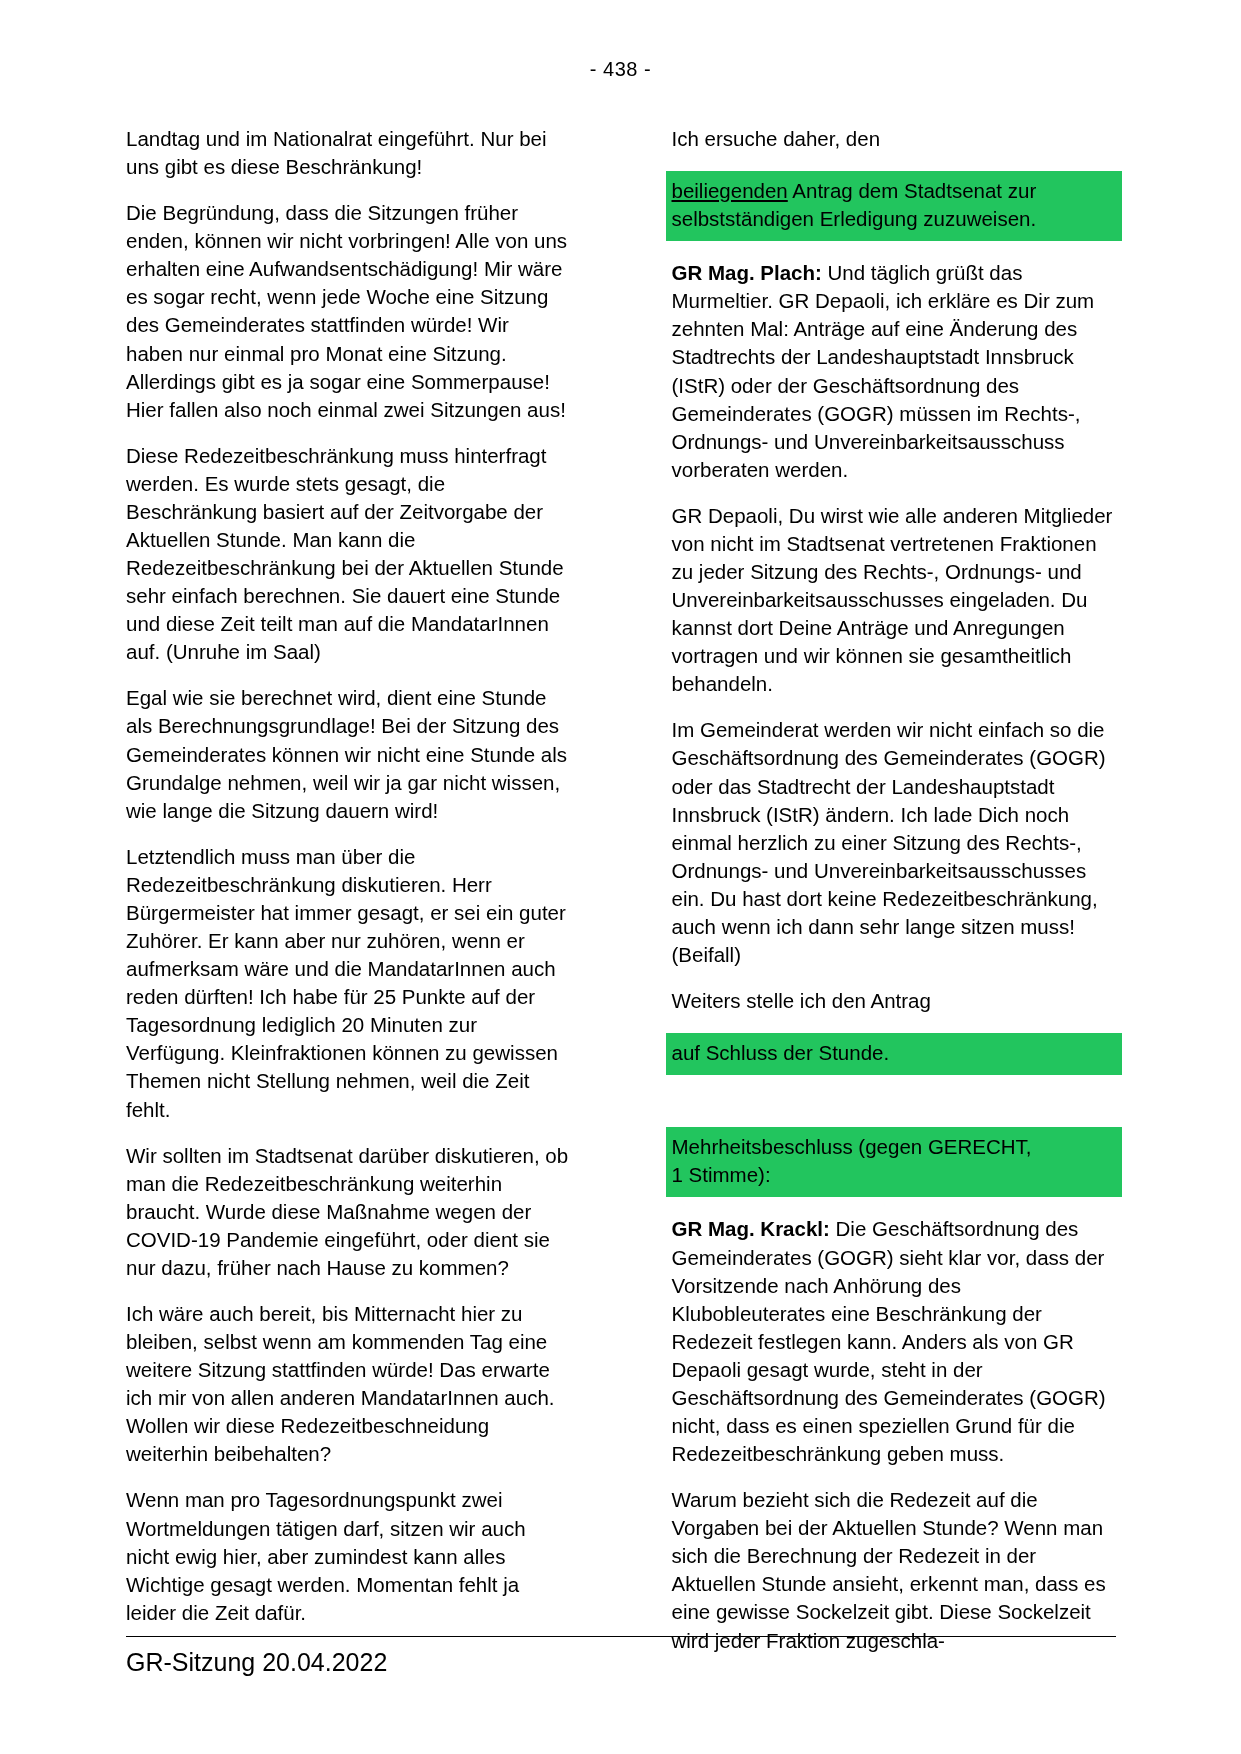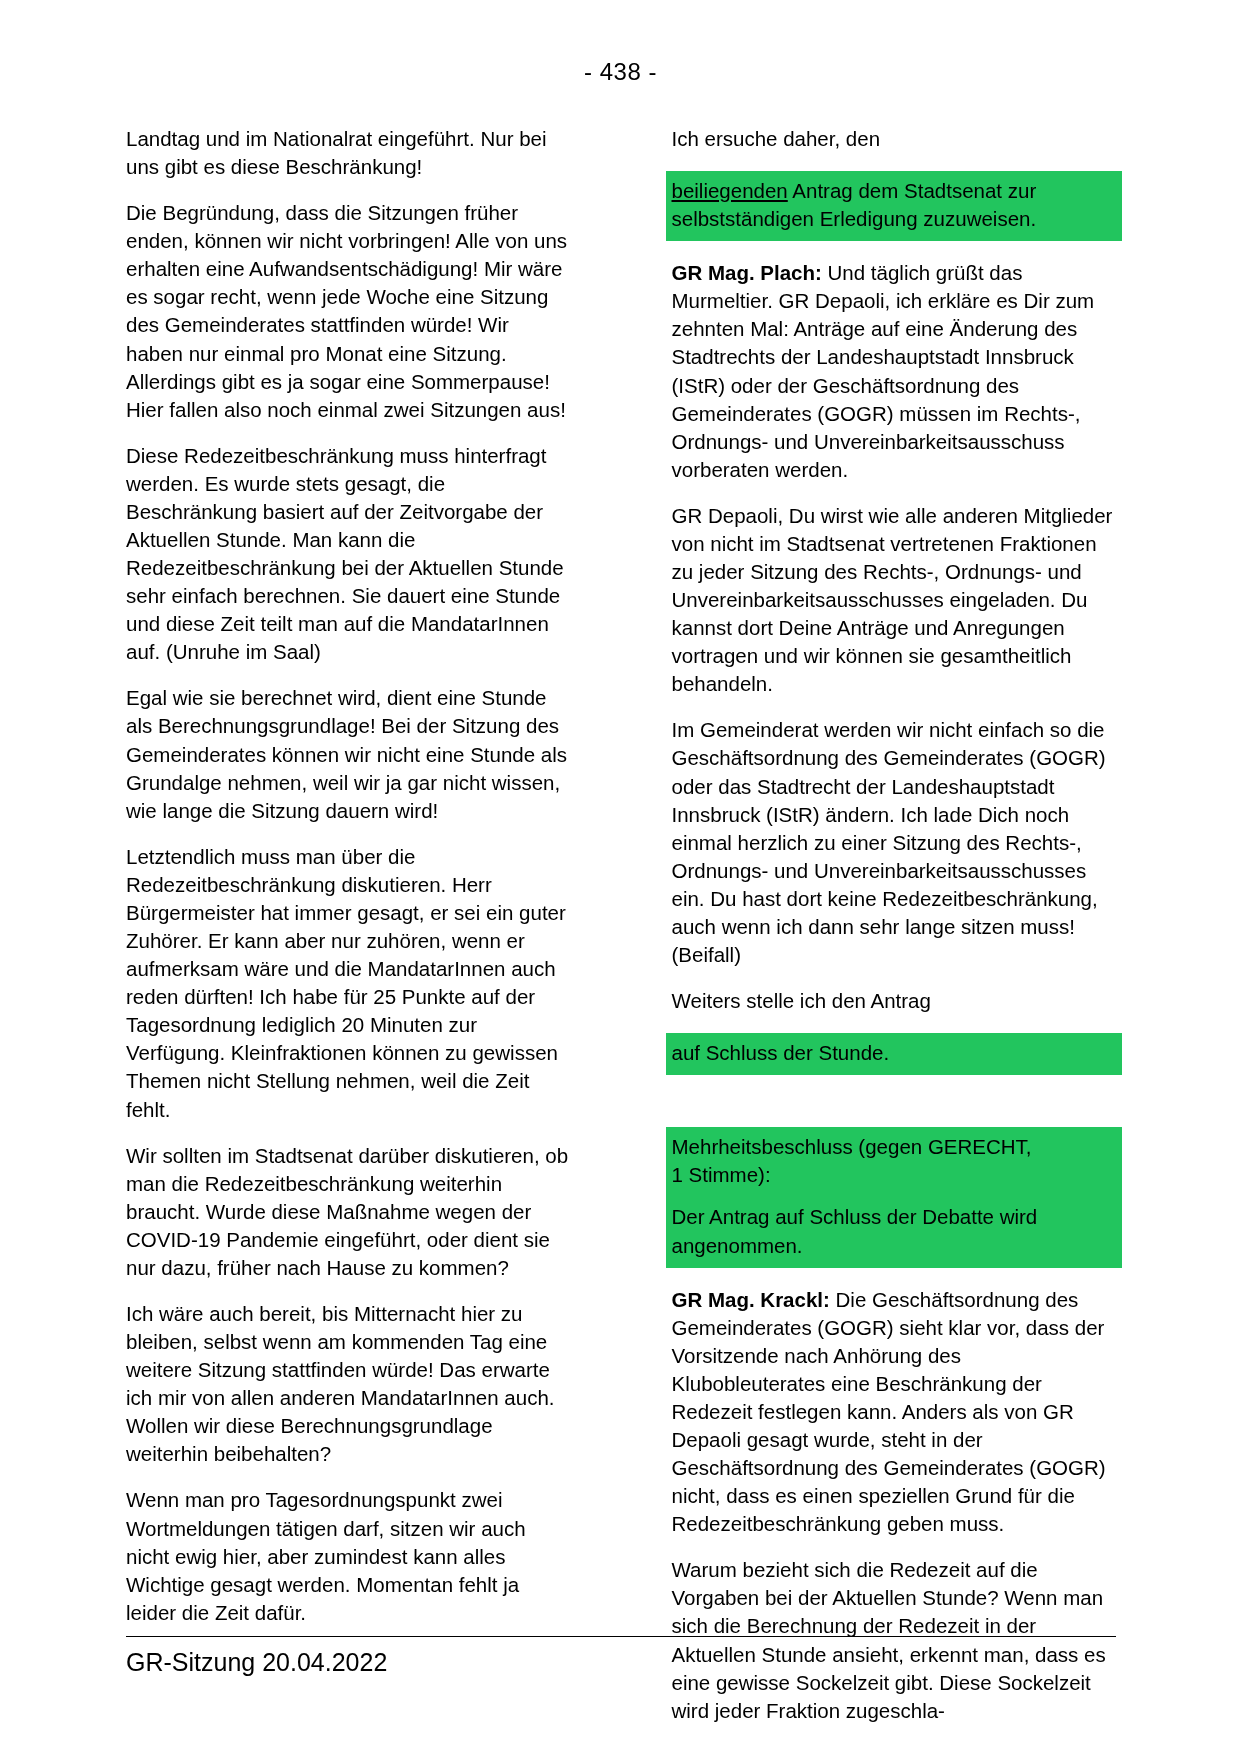--- a/index.html
+++ b/index.html
@@ -19,21 +19,21 @@
     width: 1241px;
     height: 1754px;
     box-sizing: border-box;
   }
   .page-number {
     position: absolute;
     top: 58px;
     left: 0;
     width: 1241px;
     text-align: center;
-    font-size: 24px;
+    font-size: 20px;
     letter-spacing: 0.5px;
   }
   .columns {
     position: absolute;
     top: 125px;
     left: 126px;
     width: 990px;
     display: flex;
     gap: 101px;
   }
@@ -96,21 +96,21 @@
 
   <div class="columns">
 
     <div class="col">
       <p class="para">Landtag und im Nationalrat eingeführt. Nur bei uns gibt es diese Beschränkung!</p>
       <p class="para">Die Begründung, dass die Sitzungen früher enden, können wir nicht vorbringen! Alle von uns erhalten eine Aufwandsentschädigung! Mir wäre es sogar recht, wenn jede Woche eine Sitzung des Gemeinderates stattfinden würde! Wir haben nur einmal pro Monat eine Sitzung. Allerdings gibt es ja sogar eine Sommerpause! Hier fallen also noch einmal zwei Sitzungen aus!</p>
       <p class="para">Diese Redezeitbeschränkung muss hinterfragt werden. Es wurde stets gesagt, die Beschränkung basiert auf der Zeitvorgabe der Aktuellen Stunde. Man kann die Redezeitbeschränkung bei der Aktuellen Stunde sehr einfach berechnen. Sie dauert eine Stunde und diese Zeit teilt man auf die MandatarInnen auf. (Unruhe im Saal)</p>
       <p class="para">Egal wie sie berechnet wird, dient eine Stunde als Berechnungsgrundlage! Bei der Sitzung des Gemeinderates können wir nicht eine Stunde als Grundalge nehmen, weil wir ja gar nicht wissen, wie lange die Sitzung dauern wird!</p>
       <p class="para">Letztendlich muss man über die Redezeitbeschränkung diskutieren. Herr Bürgermeister hat immer gesagt, er sei ein guter Zuhörer. Er kann aber nur zuhören, wenn er aufmerksam wäre und die MandatarInnen auch reden dürften! Ich habe für 25 Punkte auf der Tagesordnung lediglich 20 Minuten zur Verfügung. Kleinfraktionen können zu gewissen Themen nicht Stellung nehmen, weil die Zeit fehlt.</p>
       <p class="para">Wir sollten im Stadtsenat darüber diskutieren, ob man die Redezeitbeschränkung weiterhin braucht. Wurde diese Maßnahme wegen der COVID-19 Pandemie eingeführt, oder dient sie nur dazu, früher nach Hause zu kommen?</p>
-      <p class="para">Ich wäre auch bereit, bis Mitternacht hier zu bleiben, selbst wenn am kommenden Tag eine weitere Sitzung stattfinden würde! Das erwarte ich mir von allen anderen MandatarInnen auch. Wollen wir diese Berechnungsgrundlage weiterhin beibehalten?</p>
+      <p class="para">Ich wäre auch bereit, bis Mitternacht hier zu bleiben, selbst wenn am kommenden Tag eine weitere Sitzung stattfinden würde! Das erwarte ich mir von allen anderen MandatarInnen auch. Wollen wir diese Redezeitbeschneidung weiterhin beibehalten?</p>
       <p class="para">Wenn man pro Tagesordnungspunkt zwei Wortmeldungen tätigen darf, sitzen wir auch nicht ewig hier, aber zumindest kann alles Wichtige gesagt werden. Momentan fehlt ja leider die Zeit dafür.</p>
     </div>
 
     <div class="col">
       <p class="para">Ich ersuche daher, den</p>
 
       <div class="hl-block">
         <p><span class="u">beiliegenden</span><span> Antrag dem Stadtsenat zur selbstständigen Erledigung zuzuweisen.</span></p>
       </div>
 
@@ -122,21 +122,20 @@
 
       <div class="hl-block">
         <p>auf Schluss der Stunde.</p>
       </div>
 
       <div class="spacer-gap"></div>
 
       <div class="hl-block">
         <p>Mehrheitsbeschluss (gegen GERECHT,</p>
         <p style="margin-top:-14px;">1 Stimme):</p>
-        <p>Der Antrag auf Schluss der Debatte wird angenommen.</p>
       </div>
 
       <p class="para"><span class="speaker">GR Mag. Krackl:</span><span> Die Geschäftsordnung des Gemeinderates (GOGR) sieht klar vor, dass der Vorsitzende nach Anhörung des Klubobleuterates eine Beschränkung der Redezeit festlegen kann. Anders als von GR Depaoli gesagt wurde, steht in der Geschäftsordnung des Gemeinderates (GOGR) nicht, dass es einen speziellen Grund für die Redezeitbeschränkung geben muss.</span></p>
 
       <p class="para">Warum bezieht sich die Redezeit auf die Vorgaben bei der Aktuellen Stunde? Wenn man sich die Berechnung der Redezeit in der Aktuellen Stunde ansieht, erkennt man, dass es eine gewisse Sockelzeit gibt. Diese Sockelzeit wird jeder Fraktion zugeschla-</p>
     </div>
 
   </div>
 
   <div class="footer-rule"></div>

